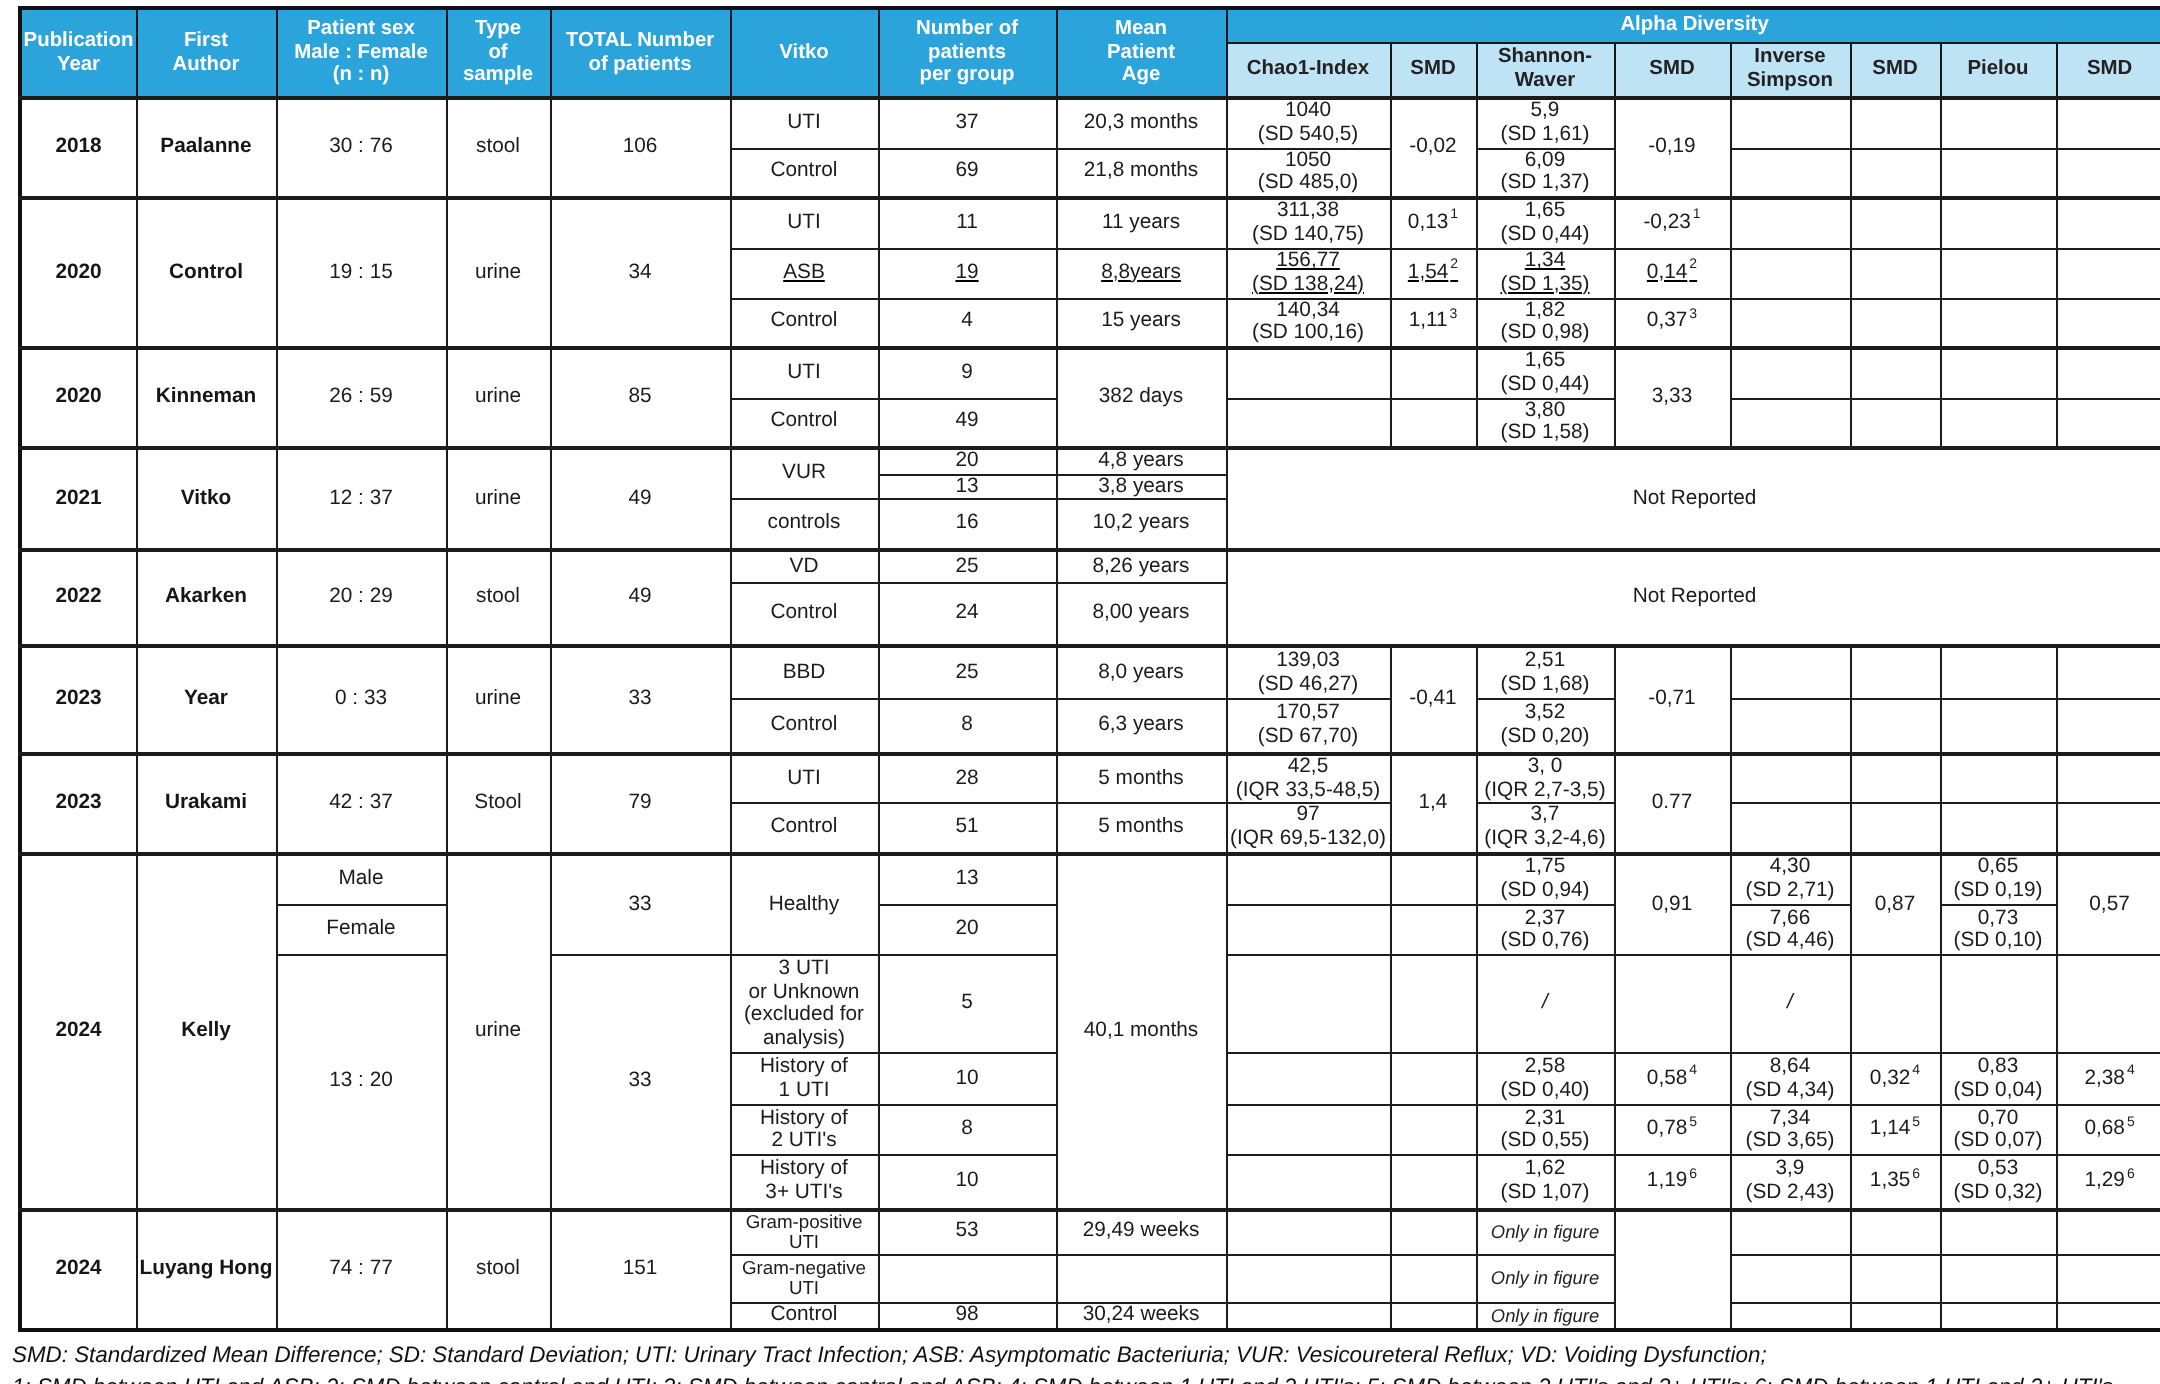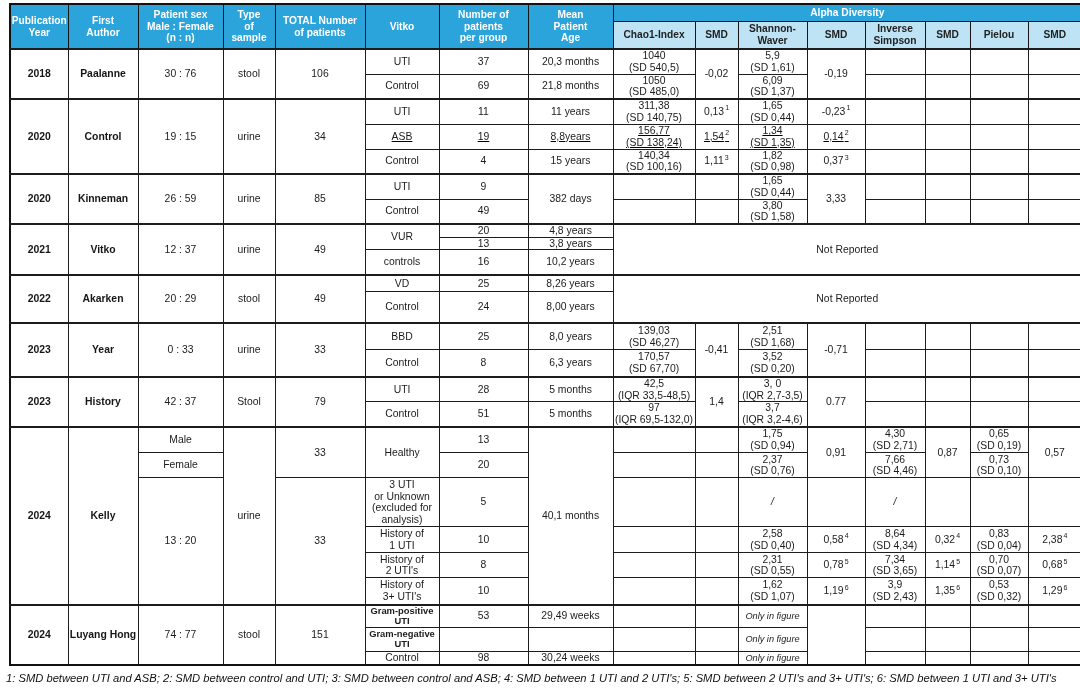--- a/index.html
+++ b/index.html
@@ -8,21 +8,21 @@
   table.study{border-collapse:collapse;table-layout:fixed;width:1072px;margin:3px 0 0 9px;border:2.6px solid #111;}
   th,td{border:1.3px solid #1c1c1c;text-align:center;vertical-align:middle;padding:0;white-space:pre-line;overflow:hidden;}
   thead th{background:#2BA3DB;color:#ffffff;font-weight:bold;font-size:10.2px;line-height:1.13;border:1.6px solid #161616;}
   thead th.sub{background:#BEE3F5;color:#222;font-weight:600;}
   tr.h1{height:17px;}
   tr.h2{height:28px;}
   tbody td{font-size:10.4px;line-height:1.12;color:#1b1b1b;}
   tbody td.b{font-weight:bold;color:#161616;}
   tbody td.it{font-style:italic;}
   tbody td.fig{font-style:italic;font-size:9.2px;color:#222;}
-  tbody td.sm{font-size:9.4px;font-weight:bold;}
+  tbody td.sm{font-size:9.4px;}
   tbody tr.bs td{border-top-width:2.6px;}
   sup{font-size:7px;line-height:0;vertical-align:super;margin-left:1px;}
   .footnotes{margin:5px 0 0 6px;font-style:italic;font-size:11.2px;line-height:1.4;color:#101010;}
 </style>
 </head>
 <body>
 
 <div class="page">
   <table class="study">
     <colgroup>
@@ -257,21 +257,21 @@
 (SD 67,70)</td>
           <td>3,52
 (SD 0,20)</td>
           <td></td>
           <td></td>
           <td></td>
           <td></td>
         </tr>
         <tr class="bs" style="height: 25px;">
           <td rowspan="2" class="b">2023</td>
-          <td rowspan="2" class="b">History</td>
+          <td rowspan="2" class="b">Urakami</td>
           <td rowspan="2">42 : 37</td>
           <td rowspan="2">Stool</td>
           <td rowspan="2">79</td>
           <td>UTI</td>
           <td>28</td>
           <td>5 months</td>
           <td>42,5
 (IQR 33,5-48,5)</td>
           <td rowspan="2">1,4</td>
           <td>3, 0
@@ -431,15 +431,16 @@
           <td></td>
           <td class="fig">Only in figure</td>
           <td></td>
           <td></td>
           <td></td>
           <td></td>
         </tr>
       </tbody>
   </table>
   <div class="footnotes">
+    <div>SMD: Standardized Mean Difference; SD: Standard Deviation; UTI: Urinary Tract Infection; ASB: Asymptomatic Bacteriuria; VUR: Vesicoureteral Reflux; VD: Voiding Dysfunction;</div>
     <div>1: SMD between UTI and ASB; 2: SMD between control and UTI; 3: SMD between control and ASB; 4: SMD between 1 UTI and 2 UTI's; 5: SMD between 2 UTI's and 3+ UTI's; 6: SMD between 1 UTI and 3+ UTI's</div>
   </div>
 </div>
 
 </body></html>

